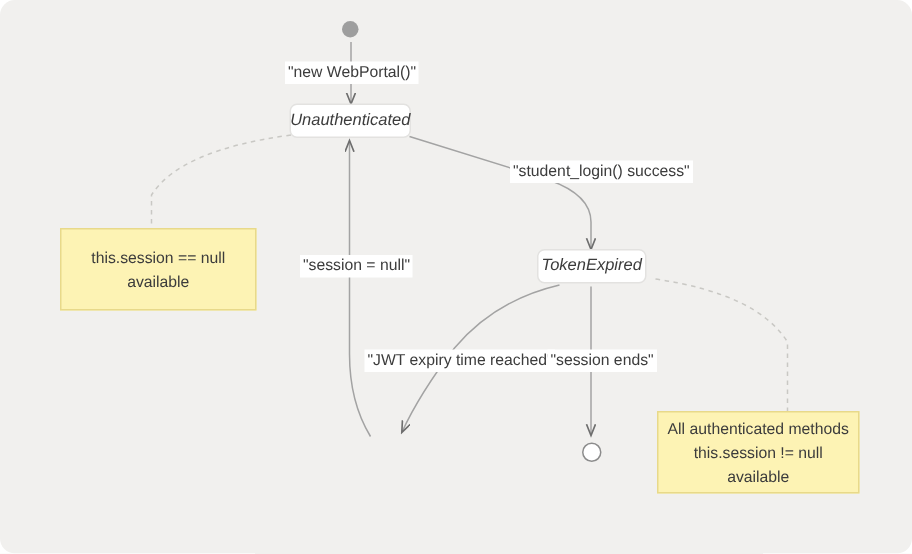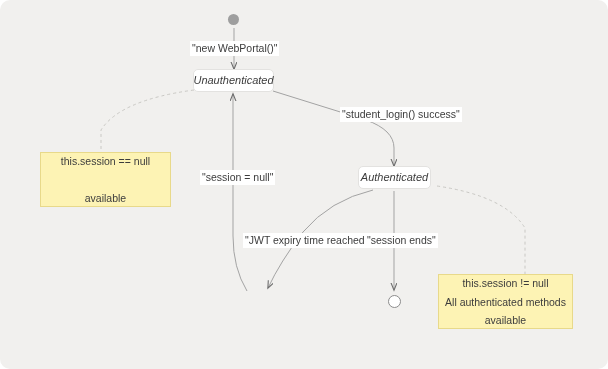--- a/index.html
+++ b/index.html
@@ -57,21 +57,21 @@
     position: absolute;
     background: #fdf3b4;
     border: 1px solid #e8d98a;
     color: #3c3c3c;
     font-size: 10.5px;
     line-height: 16px;
     text-align: center;
     display: flex;
     flex-direction: column;
     align-items: center;
-    justify-content: space-between;
+    justify-content: center;
     box-sizing: border-box;
   }
   .note-line { display: block; white-space: nowrap; }
   .start-node {
     position: absolute;
     width: 11px;
     height: 11px;
     border-radius: 50%;
     background: #9e9e9e;
   }
@@ -123,35 +123,35 @@
   </svg>
 
   <div class="start-node" style="left:228px; top:14px;"></div>
 
   <div class="edge-label" style="left:190px; top:41px;">"new WebPortal()"</div>
 
   <div class="state-node" style="left:193px; top:69px; width:81px; height:23px;">Unauthenticated</div>
 
   <div class="edge-label" style="left:340px; top:107px;">"student_login() success"</div>
 
-  <div class="state-node" style="left:358px; top:166px; width:73px; height:23px;">Authenticated</div>
+  <div class="state-node" style="left:358px; top:166px; width:73px; height:23px;">TokenExpired</div>
 
   <div class="edge-label" style="left:200px; top:170px;">"session = null"</div>
 
   <div class="edge-label" style="left:243px; top:233px;">"JWT expiry time reached"</div>
 
   <div class="edge-label" style="left:365px; top:233px;">"session ends"</div>
 
 
   <div class="end-node" style="left:388px; top:295px;"></div>
 
   <div class="note-box" style="left:40px; top:152px; width:131px; height:55px;">
     <span class="note-line">this.session == null</span>
     <span class="note-line">available</span>
   </div>
 
   <div class="note-box" style="left:438px; top:274px; width:135px; height:55px;">
+    <span class="note-line">All authenticated methods</span>
     <span class="note-line">this.session != null</span>
-    <span class="note-line">All authenticated methods</span>
     <span class="note-line">available</span>
   </div>
 
 </div>
 
 </body></html>

